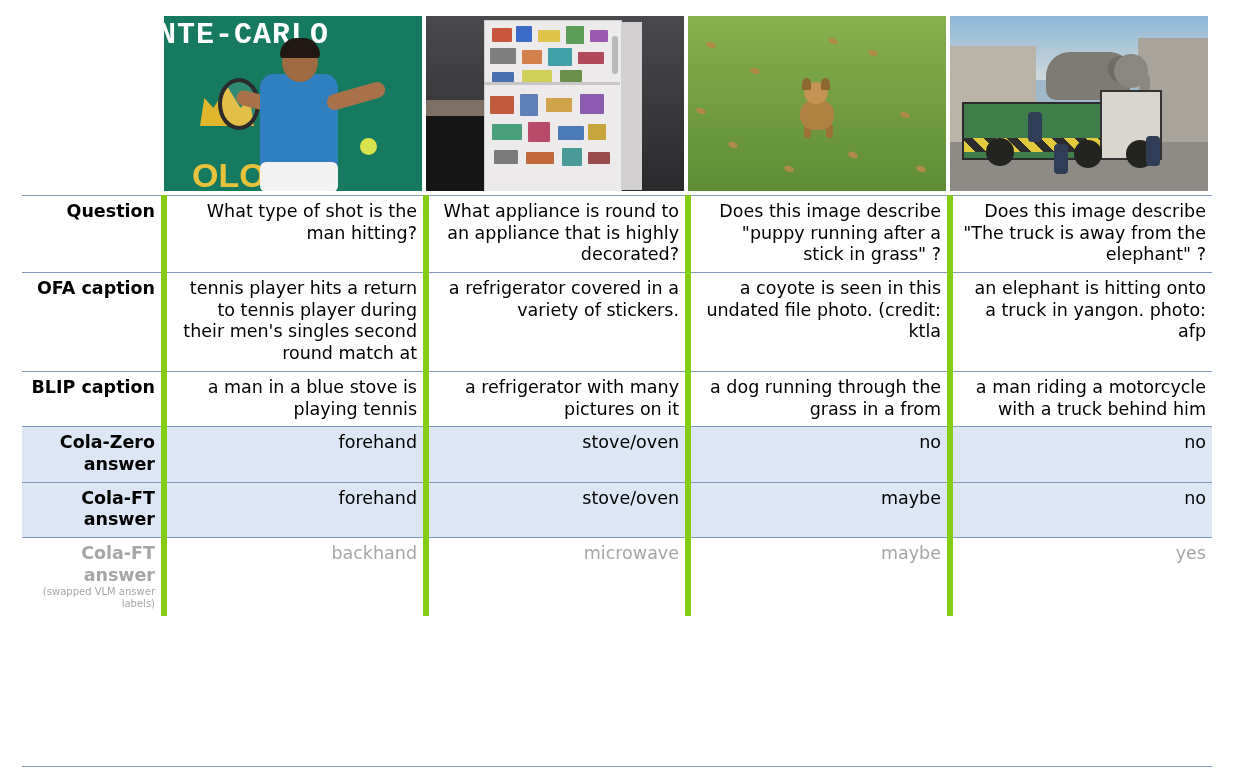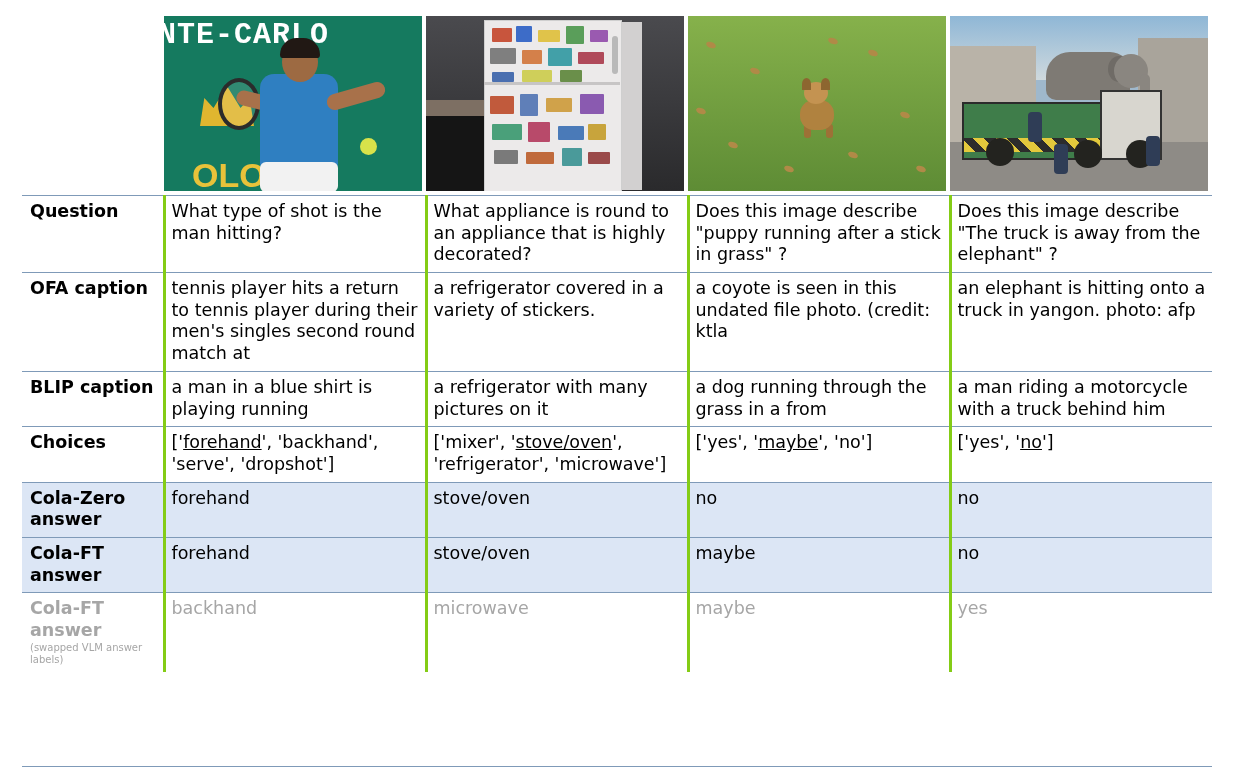--- a/index.html
+++ b/index.html
@@ -27,20 +27,21 @@
     width: 1190px;
     border-collapse: collapse;
     table-layout: fixed;
   }
   col.label-col { width: 142px; }
   col.img-col { width: 262px; }
 
   td {
     vertical-align: top;
     padding: 0;
+    text-align: right;
   }
   .imgcell {
     padding: 0 0 4px 0;
     border: none;
     vertical-align: bottom;
     text-align: left;
   }
   .photo {
     width: 258px;
     height: 175px;
@@ -240,21 +241,21 @@
     border-top: 1px solid #7f9ab8;
     padding: 5px 6px 6px 6px;
     font-size: 17.5px;
     line-height: 1.24;
   }
   tr.datarow td.lbl {
     font-weight: bold;
     padding-left: 8px;
   }
   td.sep {
-    border-left: 3px solid #84cc16;
+    border-left: 6px solid #84cc16;
     margin-left: 7px;
   }
   tr.highlight td {
     background: #dce6f5;
   }
   tr.lastrow td {
     color: #a6a6a6;
   }
   tr.lastrow td.lbl { font-weight: bold; }
   .sublabel {
@@ -401,33 +402,26 @@
     <tr class="datarow">
       <td class="lbl">OFA caption</td>
       <td class="sep">tennis player hits a return to tennis player during their men's singles second round match at</td>
       <td class="sep">a refrigerator covered in a variety of stickers.</td>
       <td class="sep">a coyote is seen in this undated file photo. (credit: ktla</td>
       <td class="sep">an elephant is hitting onto a truck in yangon. photo: afp</td>
     </tr>
 
     <tr class="datarow">
       <td class="lbl">BLIP caption</td>
-      <td class="sep">a man in a blue shirt is playing running</td>
+      <td class="sep">a man in a blue stove is playing tennis</td>
       <td class="sep">a refrigerator with many pictures on it</td>
       <td class="sep">a dog running through the grass in a from</td>
       <td class="sep">a man riding a motorcycle with a truck behind him</td>
     </tr>
 
-    <tr class="datarow">
-      <td class="lbl">Choices</td>
-      <td class="sep">['<u>forehand</u>', 'backhand', 'serve', 'dropshot']</td>
-      <td class="sep">['mixer', '<u>stove/oven</u>', 'refrigerator', 'microwave']</td>
-      <td class="sep">['yes', '<u>maybe</u>', 'no']</td>
-      <td class="sep">['yes', '<u>no</u>']</td>
-    </tr>
 
 
 
     <tr class="datarow highlight">
       <td class="lbl">Cola-Zero answer</td>
       <td class="sep">forehand</td>
       <td class="sep">stove/oven</td>
       <td class="sep">no</td>
       <td class="sep">no</td>
     </tr>

